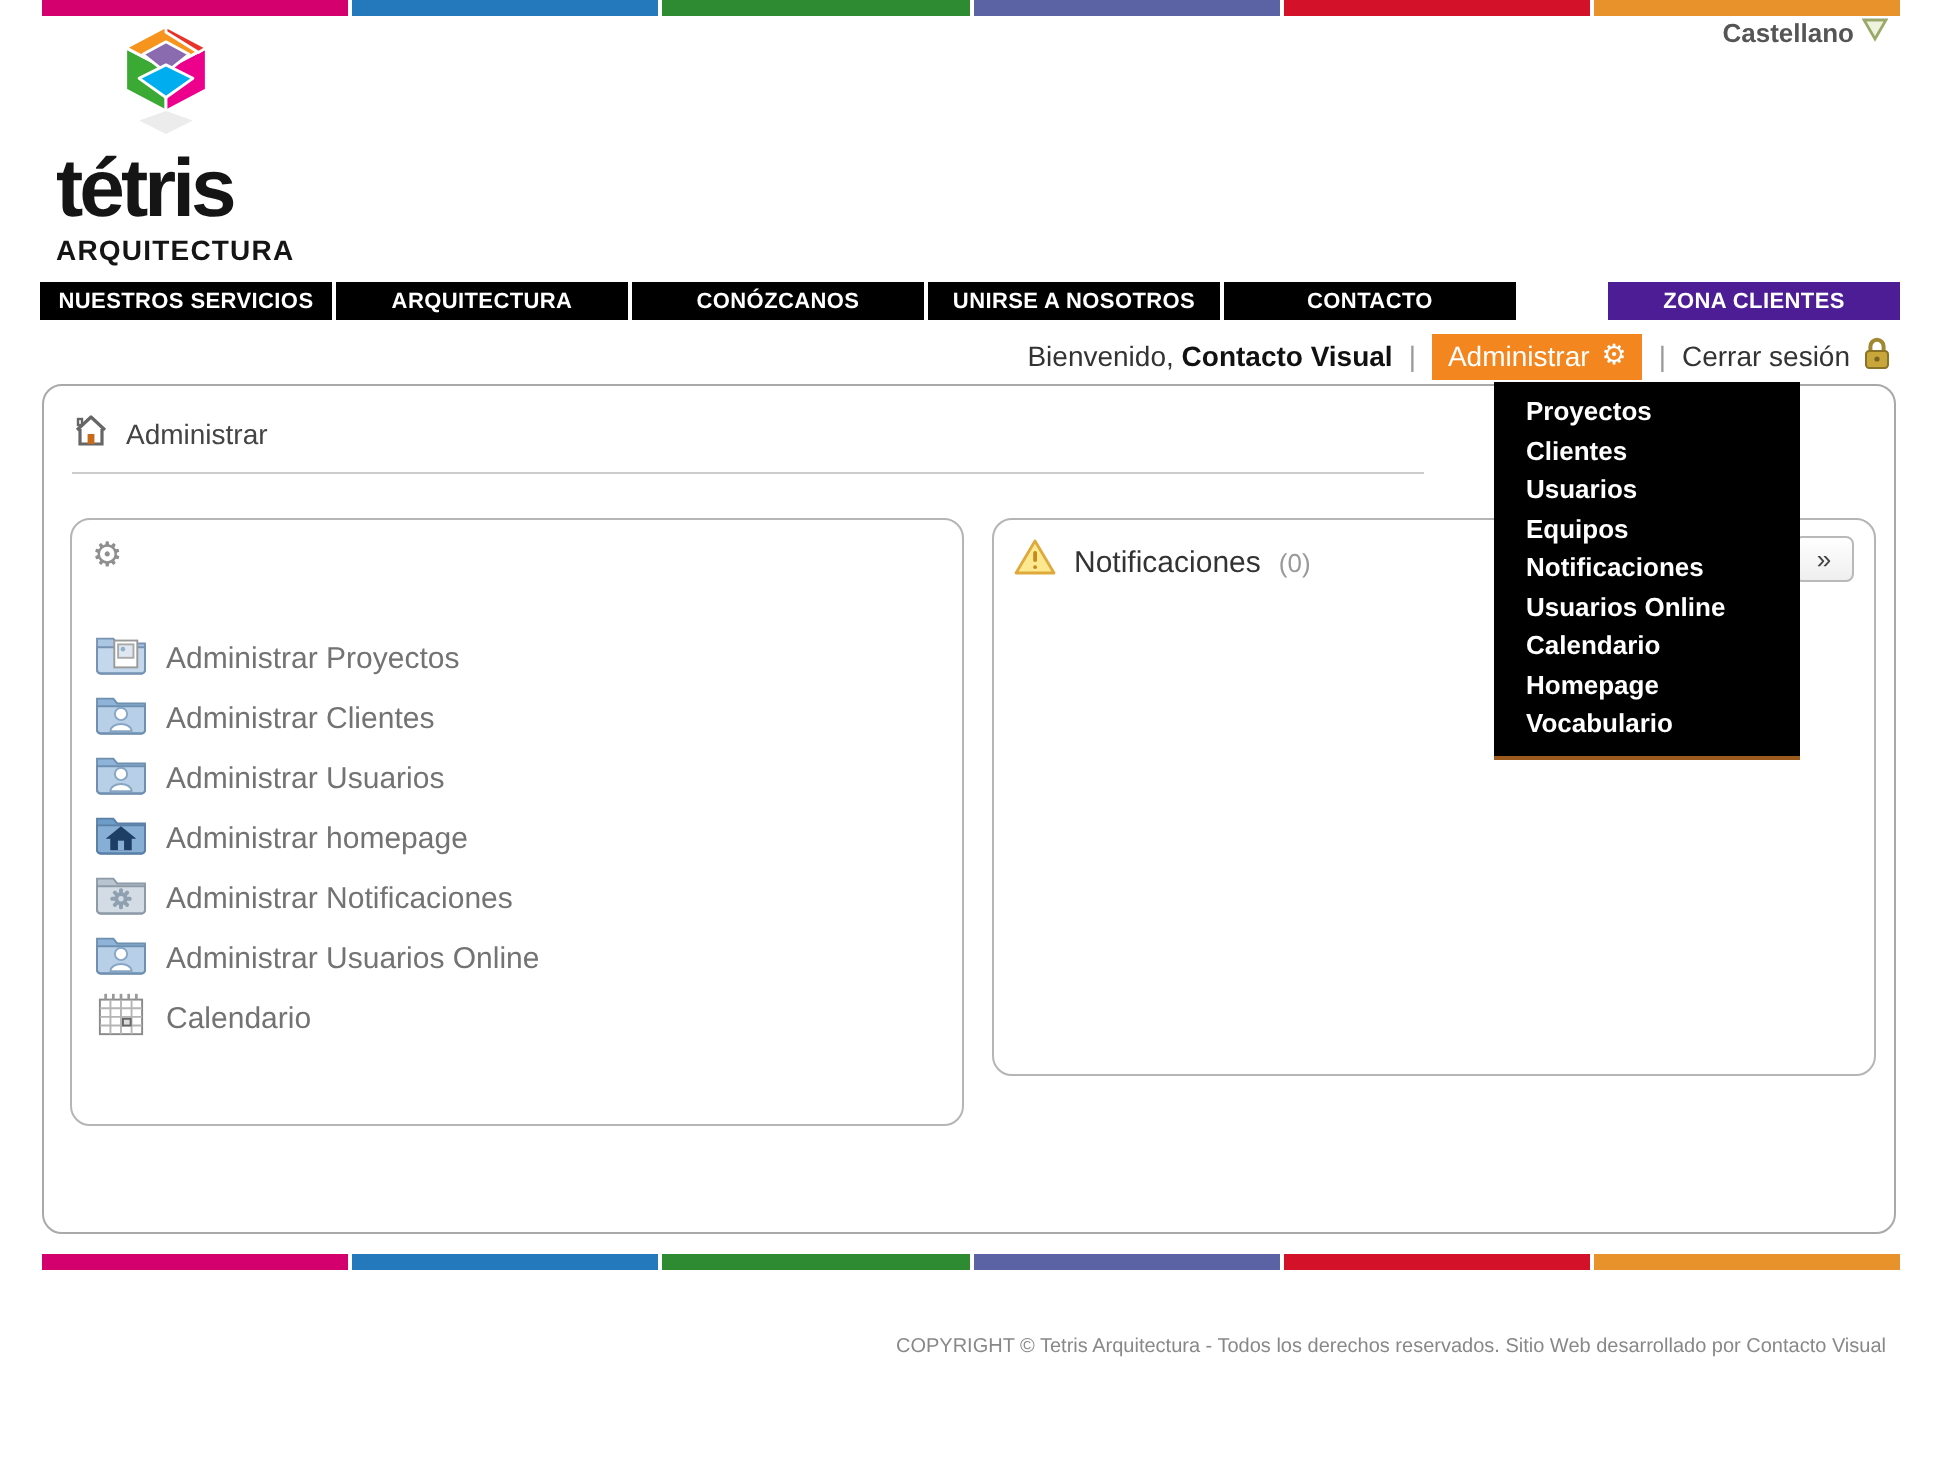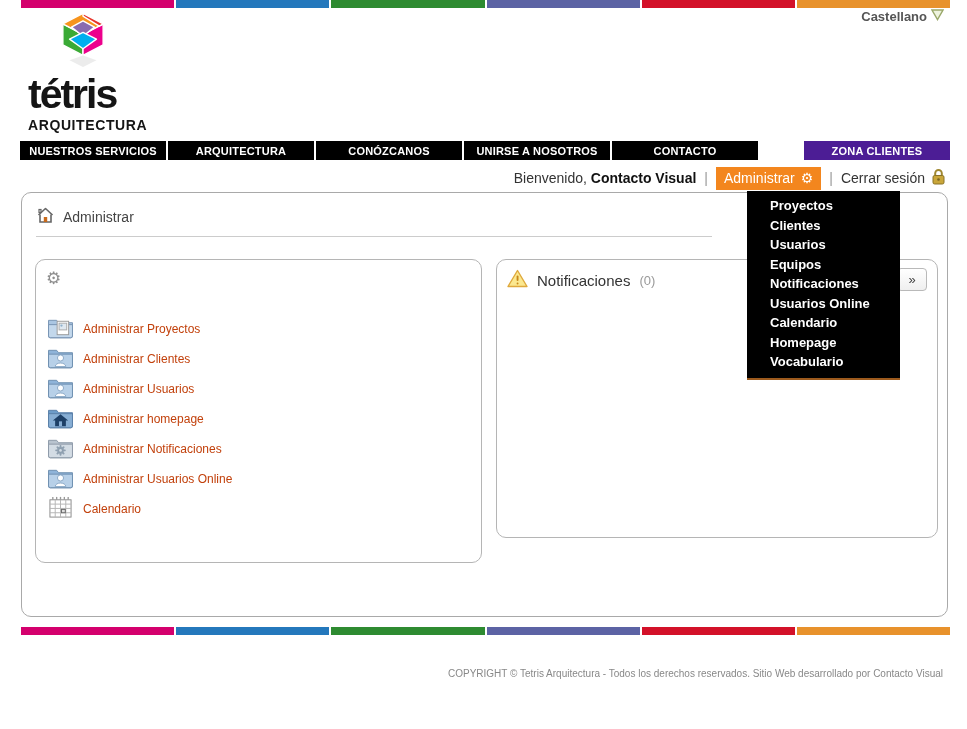--- a/index.html
+++ b/index.html
@@ -34,37 +34,37 @@
              gap:8px; font-size:14px; color:#333; }
   #userbar b { color:#111; }
   .sep { color:#999; }
   #admin-btn { background:#f3861e; color:#fff; padding:3px 8px 4px 8px; display:flex;
                align-items:center; gap:6px; cursor:pointer; }
   #admin-btn .gear-glyph { font-family:"DejaVu Sans", sans-serif; font-size:14px; line-height:14px; color:#fff; }
   #logout { display:flex; align-items:center; gap:6px; cursor:pointer; }
 
   
   #dropdown { top:191px; left:747px; width:153px; background:#000; z-index:50;
-              padding:5px 0 6px 11px; border-bottom:2px solid #9c5a1d; }
+              padding:5px 0 6px 4px; border-bottom:2px solid #9c5a1d; }
   #dropdown .dd-item { color:#fff; font-size:13px; font-weight:bold; line-height:19.5px;
                        padding-left:12px; cursor:pointer; }
 
   
   #main-box { top:192px; left:21px; width:927px; height:425px; background:#fff;
               border:1px solid #a9a9a9; border-radius:10px; }
   #page-head { position:absolute; top:14px; left:14px; display:flex; align-items:center;
                gap:8px; font-size:14px; color:#444; }
   #title-rule { position:absolute; top:43px; left:14px; width:676px; border-top:1px solid #ccc; }
 
   .panel { position:absolute; background:#fff; border:1px solid #b5b5b5; border-radius:10px; }
   #panel-admin { left:13px; top:66px; width:447px; height:304px; padding:8px 10px; }
   #panel-admin .gear-glyph { font-family:"DejaVu Sans", sans-serif; font-size:17px; color:#8f8f8f; }
   #admin-links { margin-top:26px; margin-left:1px; }
   .link-row { display:flex; align-items:center; gap:9px; height:30px; cursor:pointer; }
-  .link-row .lbl { font-size:12px; color:#c2410c; }
+  .link-row .lbl { font-size:15px; color:#737373; }
 
   #panel-notif { left:474px; top:66px; width:442px; height:279px; padding:9px 10px; }
   #notif-head { display:flex; align-items:center; gap:9px; }
   #notif-title { font-size:15px; color:#333; }
   #notif-count { font-size:13px; color:#999; }
   #next-btn { position:absolute; top:8px; right:10px; width:30px; height:23px;
               border:1px solid #b9b9b9; border-radius:4px;
               background:linear-gradient(#ffffff,#efefef); color:#444; font-size:13px;
               display:flex; align-items:center; justify-content:center; cursor:pointer; }
 

